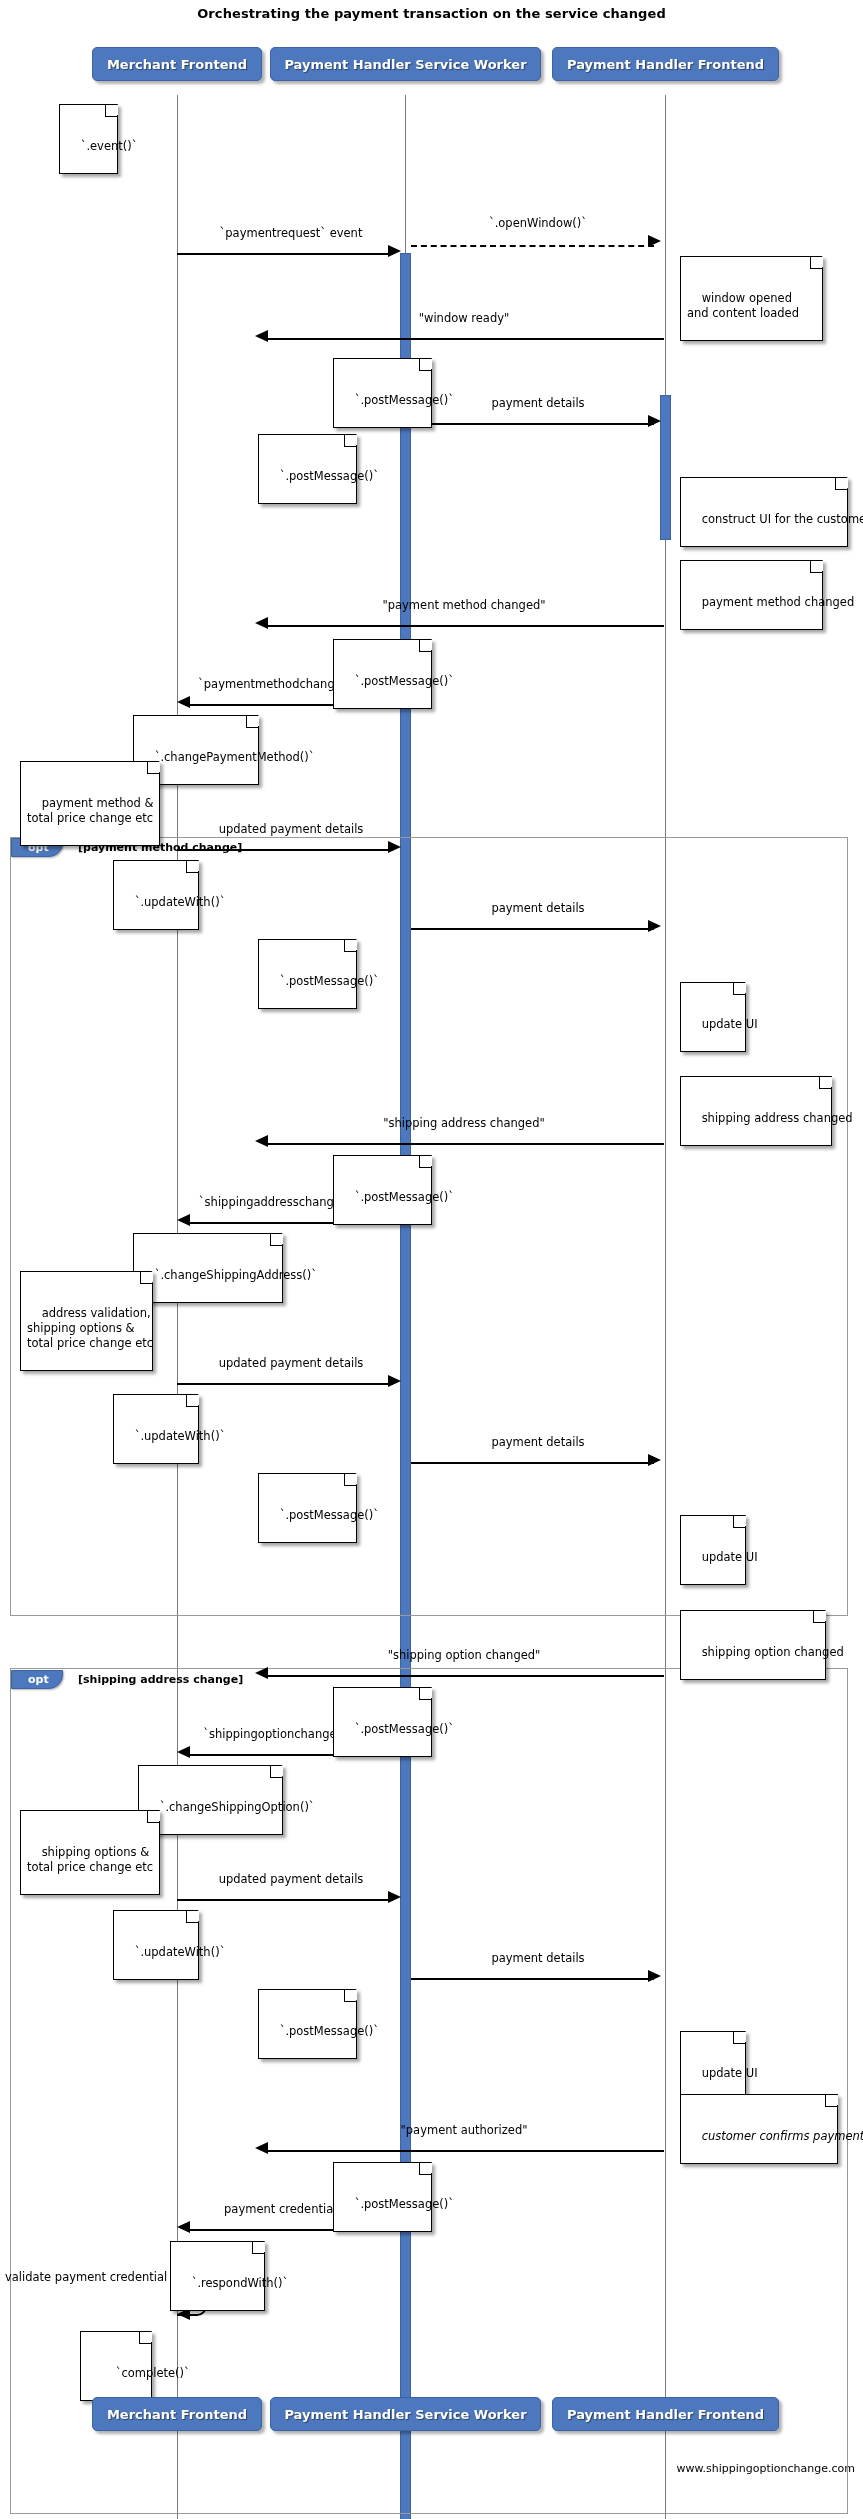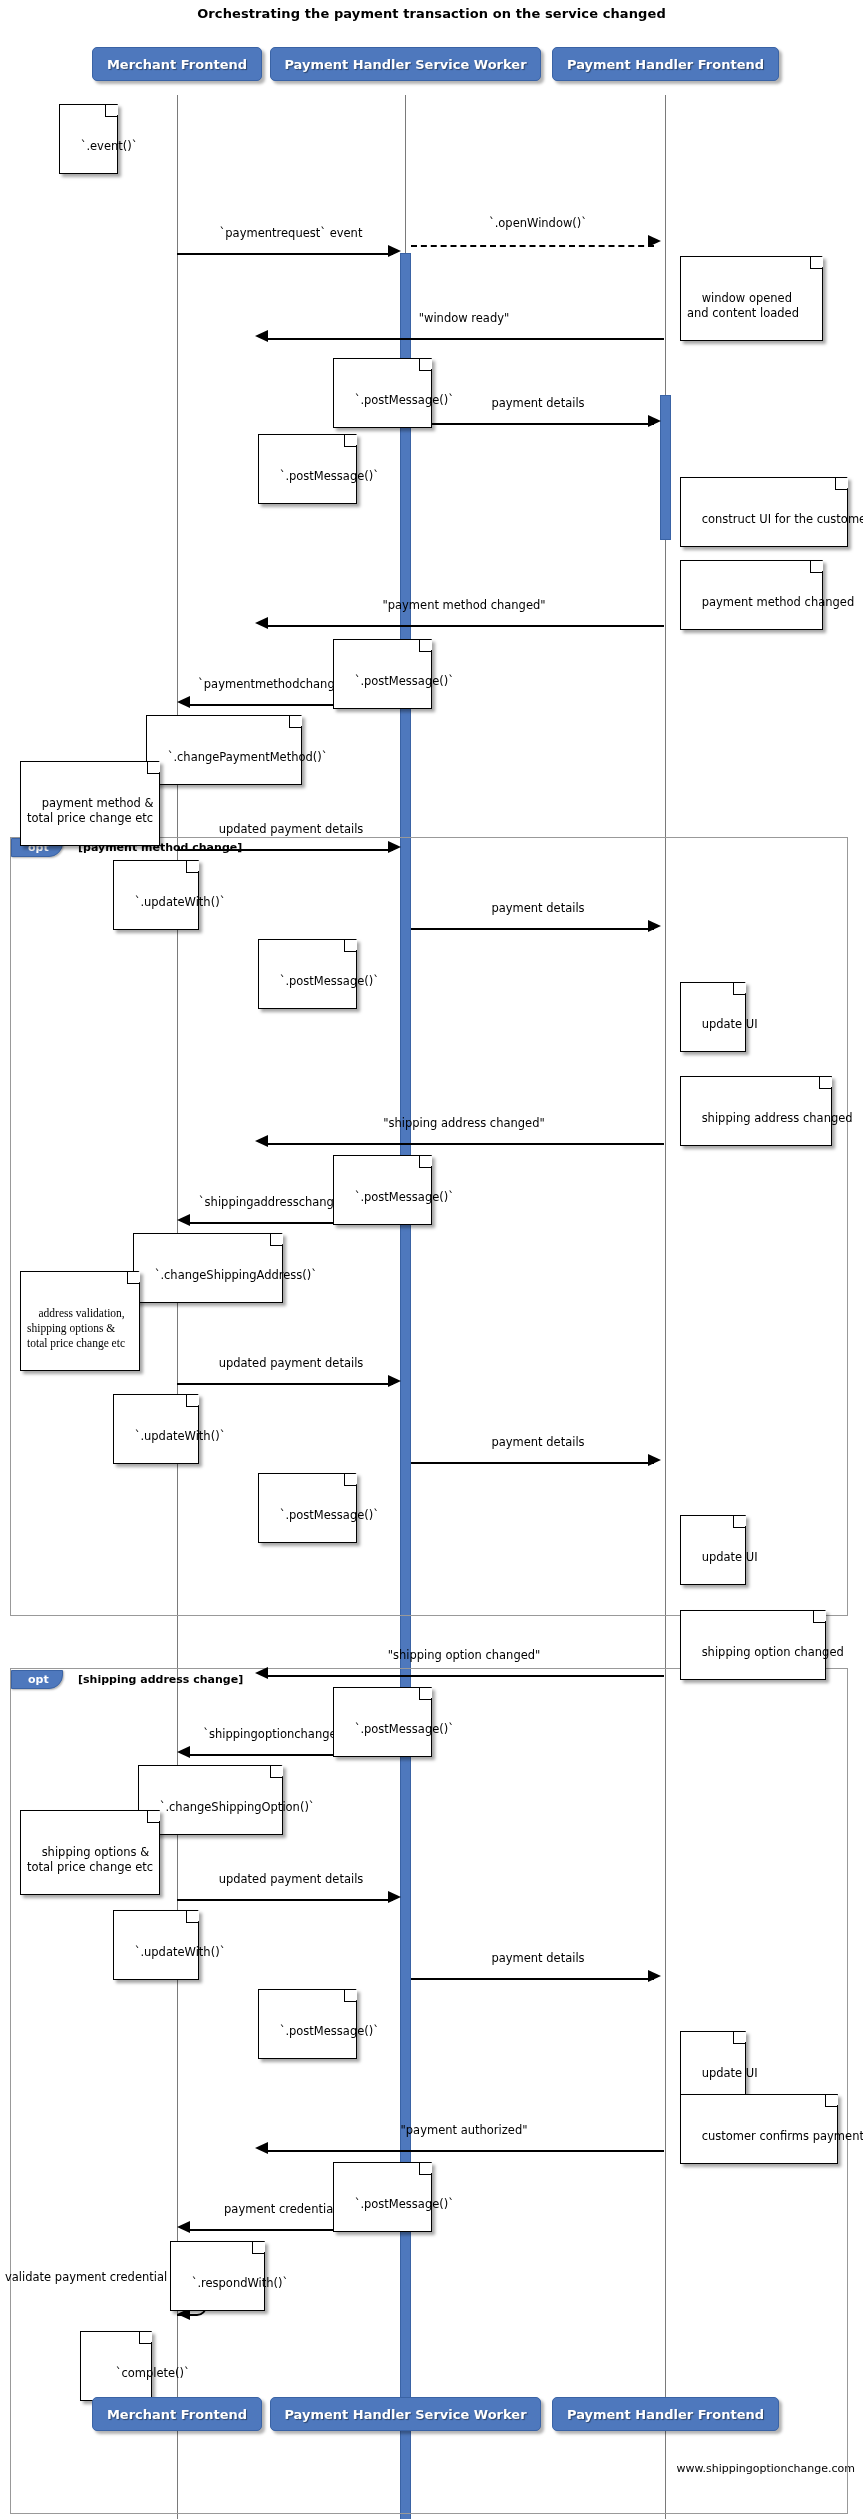--- a/index.html
+++ b/index.html
@@ -280,21 +280,21 @@
 
   <div class="note" style="left: 333px; top: 639.22px; width: 99px;">
     <div class="note-fold"></div>
     <span>`.postMessage()`</span>
   </div>
 
   <div class="msg" style="left: 186px; top: 703.931px; width: 214px; height: 2px;"></div>
   <div class="arrowhead left" style="left: 177px; top: 696.039px; height: 0px;"></div>
   <div class="msg-label" style="left: 177px; top: 677.1px; width: 228px;">`paymentmethodchange` event</div>
 
-  <div class="note" style="left: 146px; top: 714.979px; width: 156px;">
+  <div class="note" style="left: 133px; top: 714.979px; width: 126px;">
     <div class="note-fold"></div>
     <span>`.changePaymentMethod()`</span>
   </div>
 
   <div class="note" style="left: 20px; top: 760.751px; width: 140px;">
     <div class="note-fold"></div>
     <span>payment method &amp;
 total price change etc</span>
   </div>
 
@@ -337,21 +337,21 @@
 
   <div class="msg" style="left: 186px; top: 1221.62px; width: 214px; height: 2px;"></div>
   <div class="arrowhead left" style="left: 177px; top: 1213.73px; height: 0px;"></div>
   <div class="msg-label" style="left: 177px; top: 1194.79px; width: 228px;">`shippingaddresschange` event</div>
 
   <div class="note" style="left: 133px; top: 1232.67px; width: 150px;">
     <div class="note-fold"></div>
     <span>`.changeShippingAddress()`</span>
   </div>
 
-  <div class="note" style="left: 20px; top: 1270.55px; width: 120px; font-family: Liberation Serif, serif;">
+  <div class="note" style="left: 20px; top: 1270.55px; width: 133px;">
     <div class="note-fold"></div>
     <span>address validation,
 shipping options &amp;
 total price change etc</span>
   </div>
 
   <div class="msg" style="left: 177px; top: 1382.61px; width: 216px; height: 2px;"></div>
   <div class="arrowhead right" style="left: 388px; top: 1374.72px; height: 0px;"></div>
   <div class="msg-label" style="left: 177px; top: 1355.78px; width: 228px;">updated payment details</div>
 
@@ -419,21 +419,21 @@
   <div class="note" style="left: 258px; top: 1988.68px; width: 99px;">
     <div class="note-fold"></div>
     <span>`.postMessage()`</span>
   </div>
 
   <div class="note" style="left: 680px; top: 2031.3px; width: 66px;">
     <div class="note-fold"></div>
     <span>update UI</span>
   </div>
 
-  <div class="note" style="left: 680px; top: 2094.43px; width: 158px;">
+  <div class="note" style="left: 680px; top: 2094.43px; width: 158px; font-style: italic;">
     <div class="note-fold"></div>
     <span>customer confirms payment</span>
   </div>
 
   <div class="msg" style="left: 264px; top: 2149.67px; width: 400px; height: 2px;"></div>
   <div class="arrowhead left" style="left: 255px; top: 2141.78px; height: 0px;"></div>
   <div class="msg-label" style="left: 264px; top: 2122.84px; width: 400px;">"payment authorized"</div>
 
   <div class="note" style="left: 333px; top: 2162.3px; width: 99px;">
     <div class="note-fold"></div>

